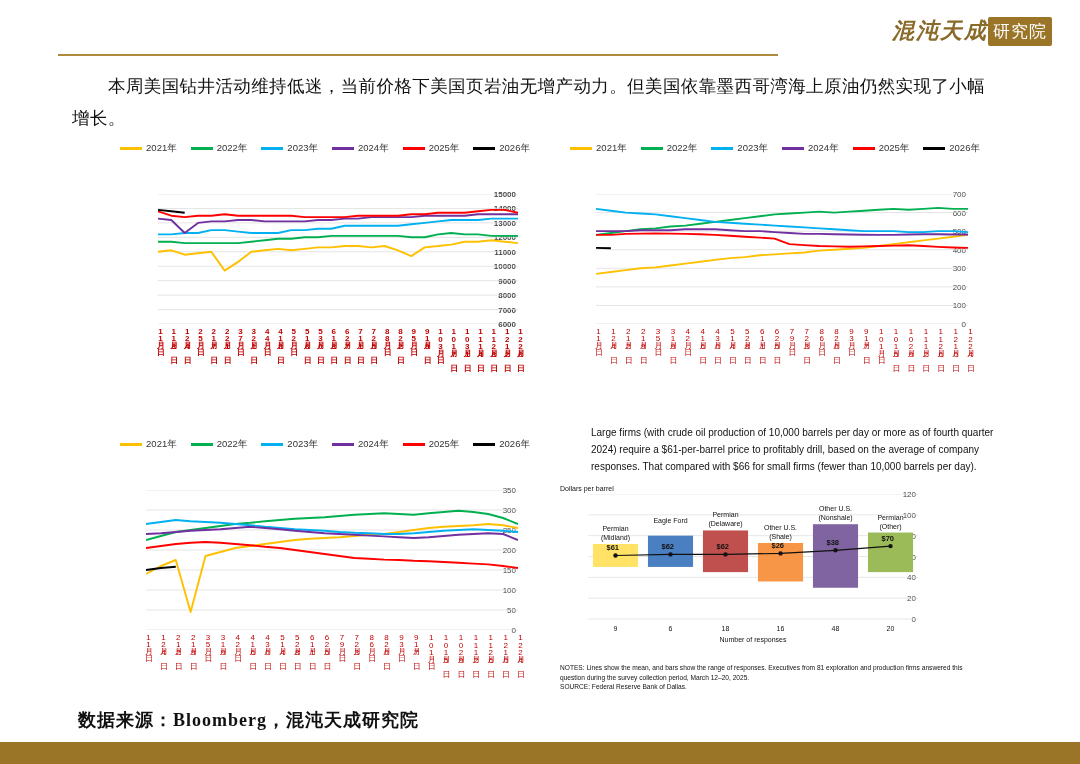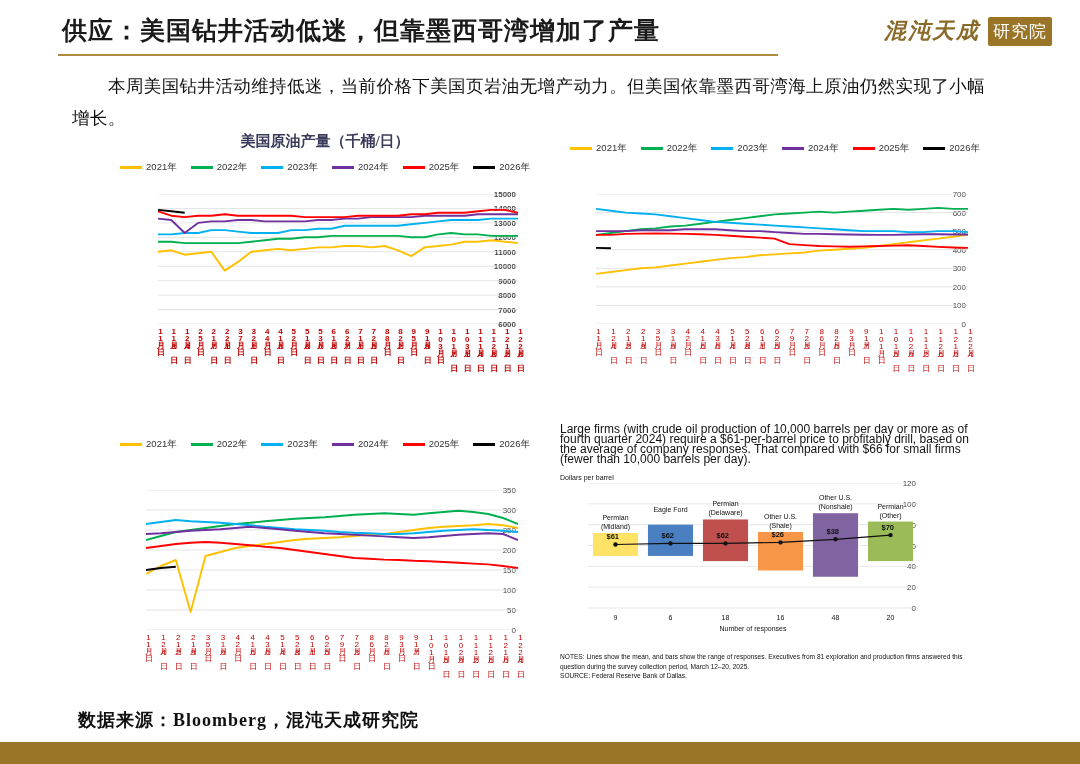--- a/index.html
+++ b/index.html
@@ -17,21 +17,21 @@
     position:absolute;left:62px;top:14px;
     font-family:"Liberation Serif", serif;
     font-size:25px;font-weight:bold;color:#1a1a1a;
     letter-spacing:1px;white-space:nowrap;
   }
   .header-underline{
     position:absolute;left:58px;top:54px;width:720px;height:2px;background:#b08a3e;
   }
   .logo{
     position:absolute;right:28px;top:10px;width:190px;height:42px;
-    display:flex;align-items:center;justify-content:flex-end;gap:8px;
+    display:flex;align-items:center;justify-content:flex-end;gap:0;
   }
   .logo-text{
     font-family:"Liberation Serif", serif;
     font-size:22px;font-weight:bold;color:#8a6a28;letter-spacing:2px;
     font-style:italic;
   }
   .logo-box{
     background:#9a7528;color:#fff;font-family:"Liberation Serif",serif;
     font-size:17px;padding:3px 5px;letter-spacing:1px;border-radius:2px;
   }
@@ -61,21 +61,21 @@
     transform:translateY(-50%);white-space:nowrap;
   }
   .xlabels{position:absolute;left:0;top:0;}
   .xlabel{
     position:absolute;font-size:8px;color:#c00000;
     writing-mode:vertical-rl;text-orientation:upright;
     white-space:nowrap;letter-spacing:-1px;
   }
   
   .frb-note{
-    font-size:12px;color:#111;line-height:10px;
+    font-size:10px;color:#111;line-height:17px;margin-left:31px;
   }
   .frb-axis-title{font-size:7px;color:#111;}
   .frb-notes{font-size:6.6px;color:#111;line-height:9.5px;}
   .bar-label{
     position:absolute;font-size:7px;color:#111;text-align:center;line-height:9px;
   }
   .bar-value{position:absolute;font-size:7.5px;color:#111;font-weight:bold;}
   
   .source{
     position:absolute;left:78px;top:708px;
@@ -86,32 +86,30 @@
     position:absolute;left:0;right:0;bottom:0;height:22px;background:#9a7528;
   }
   .footer-bar2{
     position:absolute;left:0;right:0;bottom:22px;height:3px;background:#ffffff;
   }
 </style>
 </head>
 <body>
 
 <div class="header">
-  <div class="header-title">供应：美国钻井活动低迷，但靠墨西哥湾增加了产量</div>
   <div class="header-underline"></div>
   <div class="logo">
     <span class="logo-text">混沌天成</span>
     <span class="logo-box">研究院</span>
   </div>
 </div>
 
 <div class="para">本周美国钻井活动维持低迷，当前价格下美国页岩油无增产动力。但美国依靠墨西哥湾海上原油仍然实现了小幅增长。</div>
 
 <div class="panel" id="panel0" style="left:110px;top:132px;width:430px;height:250px;">
-    <div class="panel-title">美国原油产量（千桶/日）</div>
     <div class="legend">
       <div class="legend-item">
         <span class="legend-line" style="background: rgb(255, 192, 0);"></span>
         <span>2021年</span>
       </div>
       <div class="legend-item">
         <span class="legend-line" style="background: rgb(0, 176, 80);"></span>
         <span>2022年</span>
       </div>
       <div class="legend-item">

